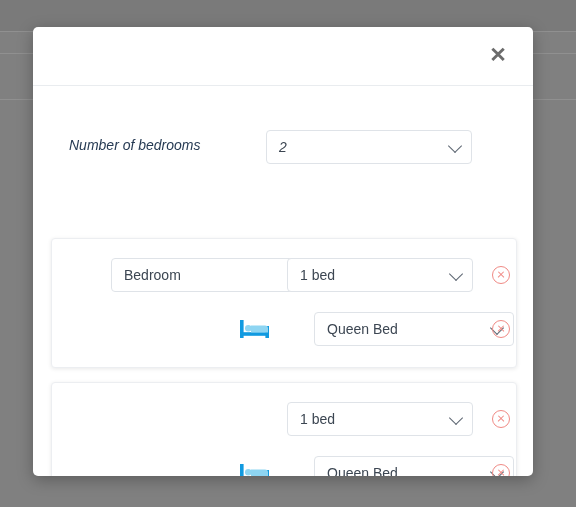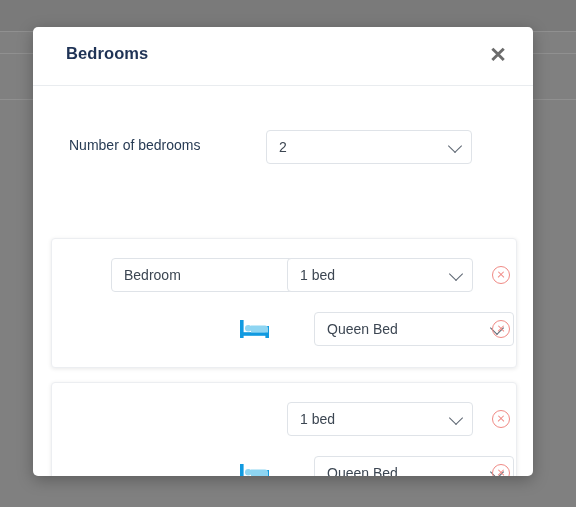--- a/index.html
+++ b/index.html
@@ -84,20 +84,21 @@
     padding: 0;
   }
 
   
   .count-row {
     position: absolute;
     left: 0;
     top: 44px;
     width: 100%;
     height: 34px;
+    font-style: italic;
   }
   .count-label {
     position: absolute;
     left: 36px;
     top: 7px;
     font-size: 14px;
     color: #273b54;
   }
   .count-select-wrap {
     position: absolute;
@@ -231,21 +232,20 @@
 <div id="backdrop">
   <div class="bg-band" style="top:0px;height:31px;"></div>
   <div class="bg-line" style="top:31px;"></div>
   <div class="bg-line" style="top:53px;"></div>
   <div class="bg-line" style="top:99px;"></div>
 </div>
 
 <div id="modal">
 
   <div class="modal-header">
-    <div class="modal-title">Bedrooms</div>
     <button class="close-btn">✕</button>
   </div>
 
   <div class="modal-body">
 
     <div class="count-row">
       <div class="count-label">Number of bedrooms</div>
       <div class="count-select-wrap">
         <div class="sel">
           <span class="sel-text">2</span>

